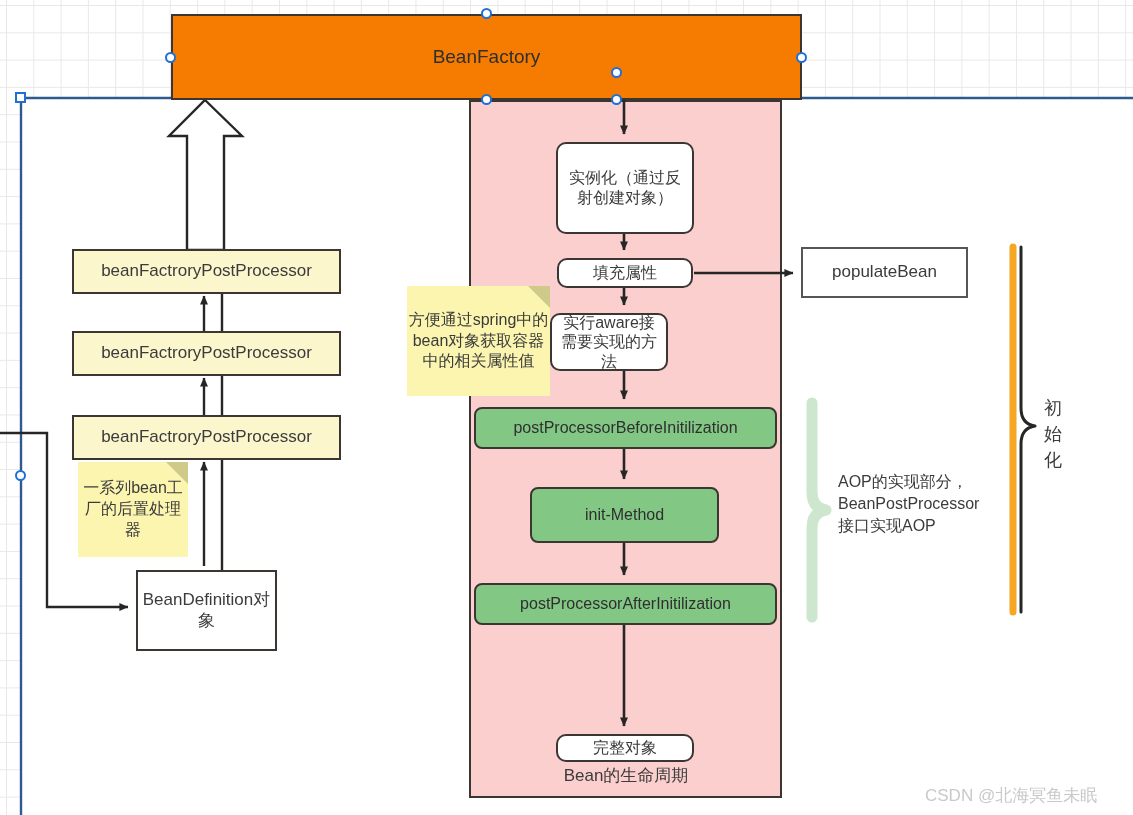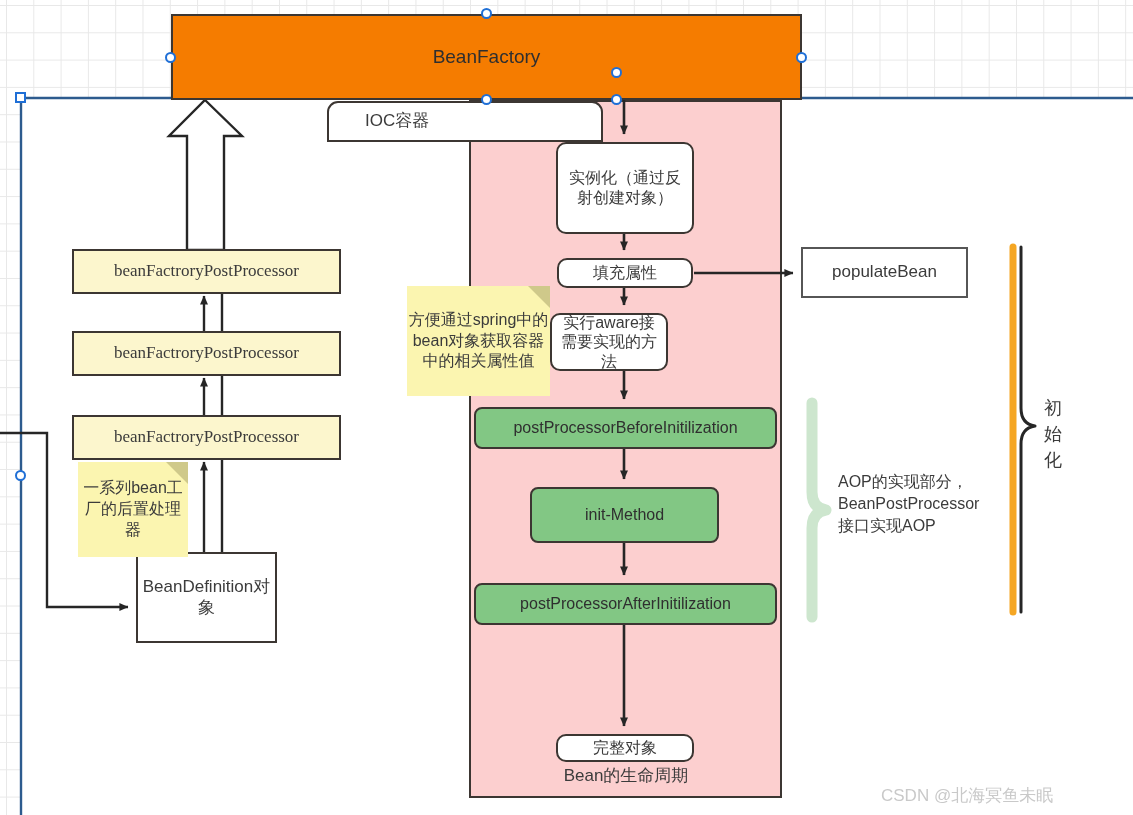--- a/index.html
+++ b/index.html
@@ -70,28 +70,27 @@
     left: 469px; top: 100px; width: 313px; height: 698px;
     background: #FCCFCF;
     border: 2px solid #3c3632;
     z-index: 2;
   }
 
   .n-yellow {
     background: #FCF6CD;
     border: 2px solid #3c3632;
     font-size: 17px;
-    font-family: Liberation Serif, serif;
   }
   .n-bfpp1 { left: 72px; top: 249px; width: 269px; height: 45px; }
   .n-bfpp2 { left: 72px; top: 331px; width: 269px; height: 45px; }
   .n-bfpp3 { left: 72px; top: 415px; width: 269px; height: 45px; }
 
   .n-beandef {
-    left: 136px; top: 552px; width: 141px; height: 91px;
+    left: 136px; top: 570px; width: 141px; height: 81px;
     background: #ffffff; border: 2px solid #3c3632;
     font-size: 17px;
   }
 
   
   .sticky {
     position: absolute;
     background: #FBF5B0;
     color: #3b3b3b;
     text-align: center;
@@ -171,21 +170,21 @@
   }
   .lbl-initialize {
     left: 1040px; top: 395px; width: 26px;
     font-size: 18px; line-height: 1.45;
     text-align: center;
   }
   .lbl-initialize span { display: block; }
 
   .watermark {
     position: absolute;
-    left: 881px; top: 784px;
+    left: 925px; top: 784px;
     color: #c9c9c9;
     font-size: 17px;
     z-index: 9;
   }
 
   
   .sel-handle {
     position: absolute;
     z-index: 10;
     background: #ffffff;
@@ -252,23 +251,20 @@
     <path d="M812,403 L812,492 Q812,508 826,510 Q812,512 812,528 L812,617" stroke="#CDE6CE" stroke-width="11" fill="none" stroke-linecap="round" stroke-linejoin="round"></path>
 
     <path d="M1013,247 L1013,612" stroke="#F5A623" stroke-width="7" fill="none" stroke-linecap="round"></path>
     <path d="M1021,247 L1021,408 Q1021,424 1035,426 Q1021,428 1021,444 L1021,612" stroke="#262626" stroke-width="3" fill="none" stroke-linecap="round" stroke-linejoin="round"></path>
   </svg>
 
   <div class="node n-beanfactory">
     <span>BeanFactory</span>
   </div>
 
-  <div class="node n-ioc">
-    <span class="n-ioc-label">IOC容器</span>
-  </div>
 
   <div class="node n-yellow n-bfpp1">
     <span>beanFactroryPostProcessor</span>
   </div>
   <div class="node n-yellow n-bfpp2">
     <span>beanFactroryPostProcessor</span>
   </div>
   <div class="node n-yellow n-bfpp3">
     <span>beanFactroryPostProcessor</span>
   </div>

